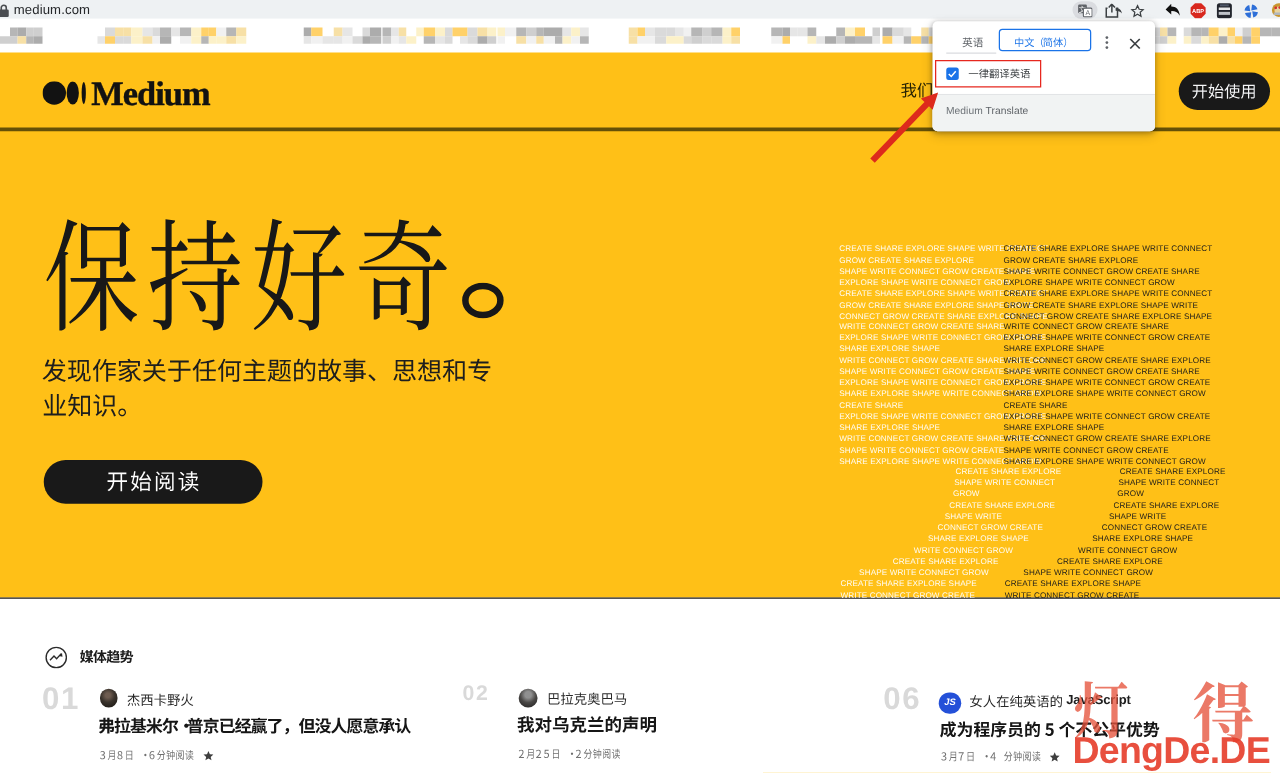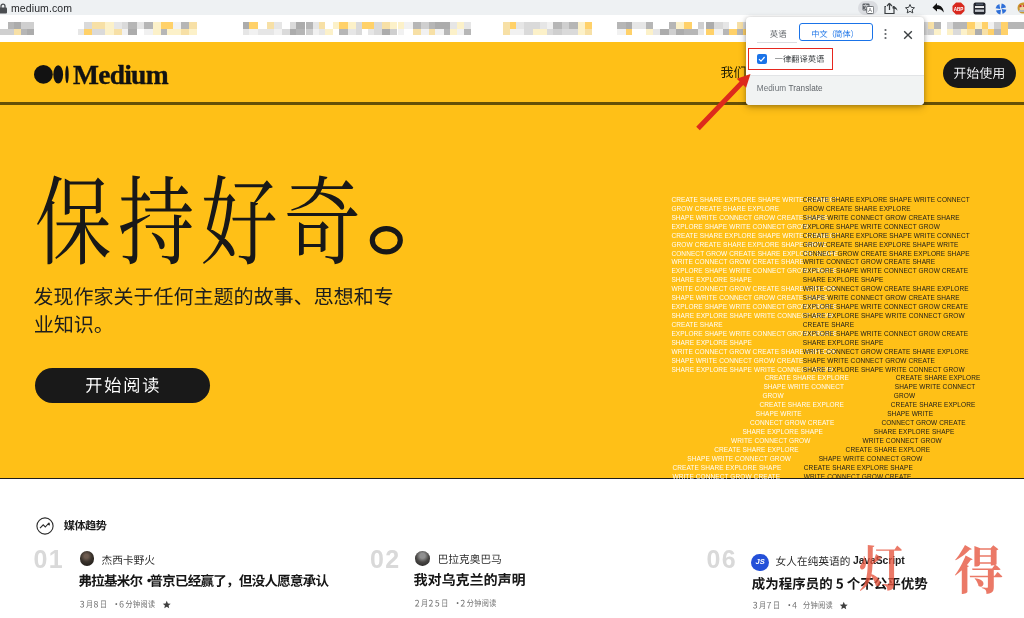--- a/index.html
+++ b/index.html
@@ -370,21 +370,21 @@
     </div>
 <svg class="abs" style="left:35.5px;top:516.5px" width="18" height="18" viewBox="0 0 18 18">
       <circle cx="9" cy="9" r="8.1" fill="none" stroke="#2b2b2b" stroke-width="1.1"></circle>
       <path d="M4 11.2 L7.2 7.8 L9.3 10 L13 5.9" fill="none" stroke="#2b2b2b" stroke-width="1.1"></path>
       <path d="M13.6 5.4 l0.4 3 -3-0.6z" fill="#2b2b2b" stroke="none"></path>
     </svg>
 <svg style="position:absolute;left:62.1px;top:518.4px" width="46.6" height="14.6" viewBox="-1.7 -11.5 46.6 14.6">
       <path d="M0.5 -7.3H3.6V-6.1H0.5ZM0.6 -2.9 1.4 -3.7Q1.9 -3.3 2.5 -2.8Q3.1 -2.3 3.6 -1.8Q4.1 -1.4 4.4 -0.9L3.4 0Q3.2 -0.4 2.7 -0.9Q2.2 -1.4 1.7 -2Q1.1 -2.5 0.6 -2.9ZM3.1 -7.3H3.3L3.6 -7.3L4.3 -7.2Q4.2 -5 3.9 -3.4Q3.5 -1.8 2.8 -0.7Q2.1 0.3 1 1Q0.9 0.8 0.7 0.5Q0.5 0.1 0.3 -0Q1.2 -0.5 1.8 -1.5Q2.4 -2.4 2.7 -3.8Q3 -5.2 3.1 -7.1ZM0.6 -2.9Q0.8 -3.5 0.9 -4.3Q1.1 -5.1 1.3 -6Q1.4 -6.9 1.5 -7.8Q1.6 -8.7 1.7 -9.5L2.9 -9.4Q2.8 -8.6 2.7 -7.6Q2.5 -6.7 2.4 -5.8Q2.2 -4.8 2 -4Q1.9 -3.1 1.7 -2.4ZM4.5 -8.4H10.6V-7.2H4.5ZM4.4 -3.3H10.7V-2.2H4.4ZM5.9 -6.6H9V-5.7H5.9ZM5.3 -9.5H6.5V-5.1H8.5V-9.5H9.8V-4H5.3ZM6.9 -4.2H8.2V1H6.9ZM6.6 -2.7 7.6 -2.4Q7.3 -1.7 6.9 -1.1Q6.5 -0.5 6 -0Q5.4 0.5 4.9 0.8Q4.8 0.6 4.6 0.4Q4.5 0.2 4.3 0.1Q4.1 -0.1 4 -0.3Q4.5 -0.5 5 -0.9Q5.5 -1.3 5.9 -1.7Q6.4 -2.2 6.6 -2.7ZM8.4 -2.7Q8.7 -2.2 9.1 -1.8Q9.5 -1.3 10 -1Q10.5 -0.6 11 -0.3Q10.8 -0.2 10.5 0.2Q10.2 0.5 10.1 0.7Q9.6 0.4 9.1 -0.1Q8.6 -0.6 8.2 -1.2Q7.8 -1.7 7.5 -2.3Z M13.1 -9.5 14.4 -9.1Q14.1 -8.1 13.6 -7.2Q13.2 -6.2 12.6 -5.4Q12.1 -4.5 11.5 -3.9Q11.5 -4 11.3 -4.3Q11.2 -4.6 11.1 -4.8Q10.9 -5.1 10.8 -5.3Q11.3 -5.8 11.7 -6.5Q12.1 -7.1 12.5 -7.9Q12.9 -8.7 13.1 -9.5ZM12.2 -6.4 13.5 -7.7 13.5 -7.6V1H12.2ZM17 -9.5H18.3V0.9H17ZM14.1 -7.5H21.4V-6.2H14.1ZM15.5 -2.1H19.8V-0.9H15.5ZM18.8 -6.8Q19.1 -5.9 19.5 -4.9Q20 -3.9 20.5 -3.1Q21.1 -2.3 21.7 -1.7Q21.5 -1.6 21.2 -1.3Q20.9 -1 20.7 -0.7Q20.1 -1.4 19.6 -2.3Q19 -3.2 18.6 -4.3Q18.1 -5.4 17.8 -6.5ZM16.6 -6.9 17.5 -6.6Q17.2 -5.5 16.8 -4.4Q16.3 -3.2 15.7 -2.3Q15.2 -1.3 14.5 -0.6Q14.4 -0.8 14.2 -1Q14.1 -1.2 13.9 -1.4Q13.7 -1.6 13.6 -1.7Q14.2 -2.2 14.8 -3.1Q15.4 -3.9 15.8 -4.9Q16.3 -5.9 16.6 -6.9Z M27.8 -9.4 29 -9.2Q28.7 -8.2 28.3 -7.3Q27.8 -6.4 27 -5.7Q26.9 -5.9 26.6 -6.1Q26.3 -6.3 26.1 -6.4Q26.7 -7.1 27.1 -7.9Q27.6 -8.7 27.8 -9.4ZM28.3 -8.5H30.5V-7.4H27.4ZM22.2 -8.2H26.4V-7H22.2ZM21.8 -6H26.6V-4.8H21.8ZM24.6 -3.6H26.6V-2.5H24.6ZM23.8 -9.5H25V-5.6H23.8ZM24 -5.5H25.2V-0.5H24ZM23.2 -3.1Q23.5 -2.3 23.9 -1.7Q24.4 -1.2 24.9 -0.9Q25.5 -0.7 26.2 -0.6Q26.9 -0.5 27.8 -0.5Q28.1 -0.5 28.5 -0.5Q28.9 -0.5 29.5 -0.5Q30 -0.5 30.5 -0.5Q31.1 -0.5 31.5 -0.5Q32 -0.6 32.3 -0.6Q32.2 -0.4 32.1 -0.2Q32 0 31.9 0.3Q31.8 0.5 31.8 0.7H31H27.8Q26.8 0.7 25.9 0.6Q25 0.5 24.4 0.1Q23.7 -0.3 23.2 -1Q22.7 -1.7 22.4 -2.9ZM22.2 -4.2 23.5 -4.2Q23.4 -3.1 23.4 -2.1Q23.3 -1.2 23.1 -0.4Q22.9 0.5 22.5 1.1Q22.4 1 22.2 0.8Q22 0.7 21.8 0.5Q21.6 0.4 21.5 0.3Q21.8 -0.2 22 -0.9Q22.1 -1.6 22.2 -2.5Q22.2 -3.3 22.2 -4.2ZM27.2 -4.3H30.9V-3.2H27.2ZM27 -6.3H31.6V-1.2H26.8V-2.4H30.3V-5.1H27ZM30.4 -8.5H30.5L30.7 -8.6L31.6 -8.3Q31.3 -7.6 31 -6.9Q30.6 -6.2 30.3 -5.6L29.1 -5.9Q29.4 -6.3 29.6 -6.8Q29.8 -7.2 30 -7.7Q30.2 -8.1 30.4 -8.4Z M32.4 -6.4Q32.9 -6.5 33.6 -6.6Q34.3 -6.7 35.1 -6.8Q35.8 -6.9 36.6 -7L36.6 -5.8Q35.6 -5.6 34.5 -5.5Q33.5 -5.3 32.6 -5.2ZM32.6 -8.5H36.5V-7.4H32.6ZM34.1 -9.5H35.3V-4.9Q35.3 -4.5 35.2 -4.2Q35.1 -4 34.8 -3.9Q34.5 -3.7 34.1 -3.7Q33.7 -3.7 33.1 -3.7Q33.1 -3.9 33 -4.2Q32.9 -4.6 32.8 -4.8Q33.1 -4.8 33.4 -4.8Q33.8 -4.8 33.9 -4.8Q34.1 -4.8 34.1 -5ZM36.8 -8.5H41.2V-7.4H36.8ZM36.6 -6.2 37.3 -7.1Q37.8 -6.8 38.3 -6.5Q38.9 -6.2 39.4 -5.8Q39.9 -5.5 40.3 -5.2L39.6 -4.2Q39.2 -4.5 38.7 -4.8Q38.2 -5.2 37.7 -5.5Q37.1 -5.9 36.6 -6.2ZM40.3 -8.5H41.5Q41.4 -7.4 41.4 -6.6Q41.4 -5.8 41.5 -5.4Q41.5 -5 41.7 -5Q41.8 -5 41.8 -5.2Q41.9 -5.4 41.9 -5.9Q42.1 -5.8 42.4 -5.6Q42.6 -5.5 42.9 -5.4Q42.8 -4.8 42.7 -4.5Q42.5 -4.1 42.3 -4Q42 -3.8 41.6 -3.8Q41.1 -3.8 40.8 -4.2Q40.5 -4.5 40.4 -5.1Q40.3 -5.8 40.3 -6.6Q40.3 -7.5 40.3 -8.5ZM38.2 -9.5H39.4Q39.4 -8.4 39.3 -7.5Q39.2 -6.6 39 -5.9Q38.8 -5.2 38.3 -4.7Q37.8 -4.1 37 -3.7Q36.9 -4 36.7 -4.2Q36.5 -4.5 36.3 -4.7Q36.9 -5 37.3 -5.5Q37.7 -5.9 37.9 -6.5Q38.1 -7.1 38.1 -7.8Q38.2 -8.6 38.2 -9.5ZM32.9 -3.2H41V-2.1H32.9ZM40.4 -3.2H41.8Q41.8 -3.2 41.8 -3.1Q41.7 -3.1 41.7 -2.9Q41.7 -2.8 41.7 -2.7Q41.6 -1.7 41.5 -1.1Q41.4 -0.4 41.3 -0.1Q41.1 0.3 41 0.5Q40.7 0.7 40.5 0.8Q40.2 0.9 39.8 0.9Q39.5 1 39.1 1Q38.6 1 38.1 0.9Q38 0.7 37.9 0.3Q37.8 -0 37.6 -0.3Q38.1 -0.2 38.6 -0.2Q39.1 -0.2 39.3 -0.2Q39.5 -0.2 39.6 -0.2Q39.7 -0.3 39.8 -0.3Q39.9 -0.4 40 -0.7Q40.2 -1.1 40.2 -1.6Q40.3 -2.2 40.4 -3.1ZM36.4 -3.9H37.8Q37.7 -3 37.5 -2.3Q37.2 -1.5 36.7 -0.9Q36.2 -0.2 35.4 0.2Q34.5 0.7 33.1 1Q33 0.8 32.8 0.4Q32.6 0.1 32.4 -0.1Q33.4 -0.3 34.1 -0.6Q34.7 -0.9 35.2 -1.2Q35.6 -1.6 35.9 -2Q36.1 -2.4 36.2 -2.9Q36.3 -3.4 36.4 -3.9Z" fill="#1c1c1c"></path>
     </svg>
 <div class="abs" style="left:33.5px;top:545px;font-size:25px;font-weight:bold;color:#d9d9d9;letter-spacing:1.3px">01</div>
-<div class="abs" style="left:370.0px;top:545px;font-size:25px;font-weight:bold;color:#d9d9d9;letter-spacing:1.3px">02</div>
+<div class="abs" style="left:370.0px;top:545px;font-size:17px;font-weight:bold;color:#d9d9d9;letter-spacing:1.3px">02</div>
 <div class="abs" style="left:706.5px;top:545px;font-size:25px;font-weight:bold;color:#d9d9d9;letter-spacing:1.3px">06</div>
 <div class="abs" style="left:79.5px;top:551px;width:14.6px;height:14.6px;border-radius:50%;background:radial-gradient(circle at 45% 35%, #6e5c50 0 15%, #3a332c 45%, #15120f 100%)"></div>
 <div class="abs" style="left:415.2px;top:551px;width:14.6px;height:14.6px;border-radius:50%;background:radial-gradient(circle at 50% 32%, #909090 0 20%, #4a4846 50%, #1d1d1d 100%)"></div>
 <div class="abs" style="left:751.4px;top:553.9px;width:17.4px;height:17.4px;border-radius:50%;background:#2450d8"></div>
 <div class="abs" style="left:751.4px;top:556.9px;width:17.4px;text-align:center;font-size:7.5px;font-weight:bold;font-style:italic;color:#fff">JS</div>
 <svg style="position:absolute;left:99.9px;top:552.6px" width="56.6" height="13.9" viewBox="-1.5 -11.0 56.6 13.9">
       <path d="M4.9 -9H5.8V-2.2H4.9ZM0.8 -7.3H9.9V-6.6H0.8ZM4.5 -6.9 5.1 -6.7Q4.7 -5.8 4 -5Q3.4 -4.2 2.6 -3.5Q1.9 -2.9 1.1 -2.4Q1 -2.5 0.9 -2.7Q0.8 -2.8 0.7 -2.9Q0.6 -3 0.5 -3.1Q1.3 -3.5 2 -4.1Q2.8 -4.7 3.4 -5.4Q4.1 -6.2 4.5 -6.9ZM6.2 -6.9Q6.5 -6.3 7 -5.8Q7.4 -5.2 8 -4.7Q8.5 -4.2 9.1 -3.8Q9.6 -3.4 10.2 -3.2Q10.1 -3.1 10 -3Q9.9 -2.8 9.8 -2.7Q9.7 -2.6 9.7 -2.5Q8.9 -2.9 8.1 -3.5Q7.3 -4.2 6.7 -5Q6.1 -5.8 5.6 -6.7ZM3.6 -1.4 4.3 -1.5Q4.5 -1.2 4.6 -0.8Q4.7 -0.5 4.8 -0.1Q4.9 0.2 4.9 0.5L4.2 0.7Q4.2 0.4 4.1 0.1Q4 -0.3 3.9 -0.7Q3.8 -1.1 3.6 -1.4ZM5.9 -1.4 6.6 -1.6Q6.8 -1.3 6.9 -0.9Q7.1 -0.5 7.2 -0.2Q7.4 0.2 7.4 0.4L6.7 0.6Q6.6 0.4 6.5 0Q6.4 -0.3 6.2 -0.7Q6 -1.1 5.9 -1.4ZM8 -1.5 8.7 -1.8Q9 -1.4 9.3 -1Q9.6 -0.6 9.8 -0.2Q10.1 0.2 10.2 0.5L9.4 0.9Q9.3 0.5 9.1 0.1Q8.9 -0.3 8.6 -0.7Q8.3 -1.1 8 -1.5ZM1.9 -1.7 2.7 -1.5Q2.4 -0.9 2.1 -0.2Q1.7 0.4 1.3 0.9L0.6 0.5Q1 0.1 1.3 -0.5Q1.7 -1.1 1.9 -1.7Z M12.4 -0.6H19.8V0.1H12.4ZM11.9 -6H20.3V0.8H19.5V-5.2H12.7V0.8H11.9ZM11.3 -8.3H20.7V-7.5H11.3ZM14.5 -7.8H15.2V-5.5Q15.2 -4.9 15.1 -4.3Q14.9 -3.6 14.5 -3.1Q14 -2.5 13.2 -2Q13.1 -2.1 13 -2.2Q12.9 -2.3 12.8 -2.5Q12.8 -2.6 12.7 -2.6Q13.5 -3 13.9 -3.5Q14.3 -4 14.4 -4.5Q14.5 -5 14.5 -5.5ZM16.8 -7.8H17.6V-3.5Q17.6 -3.3 17.6 -3.3Q17.7 -3.2 18 -3.2Q18 -3.2 18.2 -3.2Q18.4 -3.2 18.6 -3.2Q18.8 -3.2 19 -3.2Q19.2 -3.2 19.2 -3.2Q19.4 -3.2 19.4 -3.2Q19.5 -3.2 19.5 -3.3Q19.6 -3.2 19.8 -3.1Q20 -3 20.2 -3Q20.1 -2.7 19.9 -2.6Q19.7 -2.4 19.3 -2.4Q19.3 -2.4 19 -2.4Q18.8 -2.4 18.6 -2.4Q18.3 -2.4 18.1 -2.4Q17.9 -2.4 17.9 -2.4Q17.4 -2.4 17.2 -2.5Q17 -2.6 16.9 -2.9Q16.8 -3.1 16.8 -3.5Z M22 -5H31.6V-4.3H22ZM26.6 -7.5H30.5V-6.7H26.6ZM26.1 -9H26.9V-4.7H26.1ZM26.1 -4.5H27V0.9H26.1ZM27.1 -2.5 27.5 -3.1Q27.9 -2.9 28.4 -2.7Q28.9 -2.6 29.4 -2.4Q29.9 -2.1 30.3 -2Q30.8 -1.8 31.1 -1.6L30.6 -0.9Q30.3 -1.1 29.9 -1.3Q29.5 -1.5 29 -1.7Q28.5 -1.9 28 -2.1Q27.5 -2.3 27.1 -2.5Z M33.5 -6V-4.8H36.8V-6ZM33.5 -7.8V-6.6H36.8V-7.8ZM32.9 -8.5H37.5V-4.1H32.9ZM32.9 -2.9H37.5V-2.2H32.9ZM32.5 -0.3Q33.2 -0.4 34 -0.5Q34.9 -0.6 35.8 -0.8Q36.8 -0.9 37.8 -1L37.8 -0.3Q36.9 -0.2 35.9 -0Q35 0.1 34.1 0.2Q33.3 0.3 32.6 0.4ZM37.9 -8.4H41.8V-7.7H37.9ZM37.7 -5H41.9V-4.2H37.7ZM41.4 -8.4H41.6L41.8 -8.5L42.3 -8.1Q42 -7.7 41.7 -7.3Q41.3 -6.8 40.9 -6.4Q40.5 -6.1 40.1 -5.8Q40 -5.9 39.9 -6Q39.7 -6.1 39.6 -6.2Q40 -6.5 40.3 -6.8Q40.6 -7.2 40.9 -7.6Q41.2 -8 41.4 -8.3ZM38.3 -6.6 38.8 -7.1Q39.3 -6.8 39.8 -6.5Q40.2 -6.2 40.7 -5.8Q41.1 -5.5 41.4 -5.2L40.9 -4.7Q40.6 -5 40.2 -5.3Q39.7 -5.7 39.2 -6Q38.8 -6.3 38.3 -6.6ZM41.7 -5H41.8L41.9 -5L42.5 -4.9Q42.3 -4.2 42 -3.5Q41.8 -2.8 41.6 -2.3L40.9 -2.5Q41 -2.8 41.2 -3.2Q41.3 -3.6 41.4 -4Q41.6 -4.5 41.7 -4.9ZM39.5 -4.6H40.3V-0.1Q40.3 0.2 40.2 0.4Q40.1 0.6 39.8 0.7Q39.6 0.8 39.2 0.8Q38.7 0.8 38.1 0.8Q38.1 0.7 38 0.4Q38 0.2 37.9 0Q38.4 0.1 38.7 0.1Q39.1 0.1 39.2 0.1Q39.4 0.1 39.4 0Q39.5 -0 39.5 -0.1ZM34.8 -8.2H35.5V-4.4H35.6V-0.5H34.8V-4.4H34.8Z M45.1 -6.8 45.8 -6.6Q45.7 -6.1 45.5 -5.5Q45.3 -4.9 45.1 -4.4Q44.8 -3.8 44.5 -3.4L43.7 -3.8Q44 -4.2 44.3 -4.7Q44.6 -5.2 44.7 -5.8Q44.9 -6.3 45.1 -6.8ZM51.7 -6.8 52.6 -6.5Q52.3 -6 52.1 -5.4Q51.8 -4.9 51.5 -4.4Q51.2 -3.9 50.9 -3.5L50.3 -3.8Q50.5 -4.2 50.8 -4.7Q51.1 -5.2 51.3 -5.8Q51.5 -6.4 51.7 -6.8ZM47.7 -8.9H48.6Q48.6 -7.7 48.5 -6.5Q48.5 -5.3 48.3 -4.2Q48 -3.1 47.5 -2.2Q47.1 -1.2 46.2 -0.4Q45.3 0.3 43.9 0.9Q43.8 0.7 43.7 0.5Q43.5 0.3 43.3 0.2Q44.7 -0.3 45.5 -1Q46.3 -1.7 46.8 -2.6Q47.3 -3.5 47.4 -4.5Q47.6 -5.5 47.7 -6.6Q47.7 -7.7 47.7 -8.9ZM48.4 -4.8Q48.7 -3.6 49.3 -2.6Q49.9 -1.6 50.9 -0.9Q51.8 -0.2 53.1 0.1Q53 0.2 52.9 0.3Q52.8 0.4 52.7 0.6Q52.6 0.7 52.6 0.8Q51.2 0.4 50.2 -0.3Q49.3 -1.1 48.7 -2.2Q48 -3.2 47.7 -4.7Z" fill="#2a2a2a"></path>
     </svg>
 <svg style="position:absolute;left:436.5px;top:551.6px" width="66.0" height="13.9" viewBox="-0.6 -11.1 66.0 13.9">
       <path d="M1.8 -4.6H8.8V-3.8H1.8ZM4.9 -8H5.7V-4.2H4.9ZM1.8 -8.4H9.2V-3.3H8.4V-7.6H1.8ZM1.4 -8.4H2.2V-1.2Q2.2 -0.8 2.3 -0.5Q2.4 -0.3 2.7 -0.2Q3 -0.2 3.6 -0.2Q3.8 -0.2 4.1 -0.2Q4.4 -0.2 4.8 -0.2Q5.2 -0.2 5.7 -0.2Q6.2 -0.2 6.6 -0.2Q7 -0.2 7.4 -0.2Q7.7 -0.2 7.9 -0.2Q8.4 -0.2 8.7 -0.3Q9 -0.4 9.1 -0.8Q9.3 -1.2 9.3 -2Q9.4 -1.9 9.6 -1.8Q9.7 -1.8 9.9 -1.7Q10 -1.7 10.1 -1.6Q10.1 -0.8 9.8 -0.3Q9.6 0.2 9.2 0.4Q8.7 0.6 7.9 0.6Q7.8 0.6 7.5 0.6Q7.1 0.6 6.7 0.6Q6.3 0.6 5.8 0.6Q5.3 0.6 4.8 0.6Q4.4 0.6 4.1 0.6Q3.8 0.6 3.7 0.6Q3 0.6 2.6 0.6Q2.1 0.5 1.9 0.3Q1.6 0.1 1.5 -0.3Q1.4 -0.6 1.4 -1.2Z M15 -7H20.7V-6.3H15ZM15.7 -5.4 16.4 -5.6Q16.6 -5 16.7 -4.4Q16.8 -3.8 16.9 -3.2Q17 -2.6 17.1 -2Q17.2 -1.5 17.2 -1.1L16.4 -0.9Q16.4 -1.3 16.3 -1.8Q16.3 -2.4 16.2 -3Q16.1 -3.6 16 -4.3Q15.8 -4.9 15.7 -5.4ZM19.1 -5.7 20 -5.6Q19.9 -4.9 19.7 -4.2Q19.6 -3.4 19.4 -2.7Q19.3 -2 19.1 -1.3Q18.9 -0.6 18.8 -0.1L18.1 -0.2Q18.2 -0.8 18.4 -1.5Q18.5 -2.1 18.7 -2.9Q18.8 -3.6 18.9 -4.4Q19.1 -5.1 19.1 -5.7ZM14.5 -0.4H21V0.4H14.5ZM17 -8.9 17.7 -9.1Q17.9 -8.7 18 -8.2Q18.2 -7.7 18.3 -7.4L17.5 -7.2Q17.4 -7.5 17.3 -8Q17.1 -8.5 17 -8.9ZM11.2 -3.3Q11.8 -3.5 12.7 -3.7Q13.6 -4 14.5 -4.3L14.6 -3.5Q13.8 -3.3 12.9 -3Q12.1 -2.8 11.4 -2.5ZM11.3 -6.8H14.5V-6.1H11.3ZM12.6 -9H13.4V-0.1Q13.4 0.3 13.3 0.4Q13.2 0.6 13 0.7Q12.8 0.8 12.5 0.8Q12.2 0.8 11.7 0.8Q11.7 0.7 11.6 0.5Q11.6 0.3 11.5 0.1Q11.8 0.1 12.1 0.1Q12.3 0.1 12.4 0.1Q12.6 0.1 12.6 -0.1Z M24.1 -5.3V-3.5H29.4V-5.3ZM23.3 -6H30.2V-2.8H23.3ZM22.1 -7.9H31.4V-7.2H22.1ZM26.3 -9H27.1V-5.7H26.3ZM27.5 -3.3H28.3V-0.4Q28.3 -0.2 28.4 -0.1Q28.5 -0 28.8 -0Q28.9 -0 29.1 -0Q29.3 -0 29.6 -0Q29.8 -0 30 -0Q30.3 -0 30.4 -0Q30.6 -0 30.7 -0.1Q30.8 -0.2 30.8 -0.6Q30.9 -0.9 30.9 -1.6Q31 -1.5 31.1 -1.5Q31.3 -1.4 31.4 -1.3Q31.6 -1.3 31.7 -1.3Q31.6 -0.5 31.5 -0Q31.4 0.4 31.1 0.6Q30.9 0.8 30.4 0.8Q30.4 0.8 30.2 0.8Q30 0.8 29.8 0.8Q29.6 0.8 29.4 0.8Q29.1 0.8 29 0.8Q28.8 0.8 28.7 0.8Q28.2 0.8 28 0.7Q27.7 0.6 27.6 0.3Q27.5 0.1 27.5 -0.4ZM25 -3H25.9Q25.8 -2.3 25.6 -1.6Q25.4 -1 25 -0.6Q24.6 -0.1 24 0.3Q23.3 0.6 22.3 0.9Q22.3 0.8 22.2 0.6Q22.1 0.5 22 0.4Q22 0.2 21.9 0.1Q22.8 -0 23.4 -0.3Q24 -0.6 24.3 -1Q24.6 -1.4 24.8 -1.9Q25 -2.4 25 -3Z M33.8 -8H41.1V-3H40.3V-7.4H34.5V-3H33.8ZM32.7 -2.5H42.2V-1.8H32.7ZM35 -5.6H39.9V-5H35ZM37 -3.2H37.8Q37.7 -2.5 37.5 -2Q37.3 -1.4 37 -1Q36.7 -0.5 36.1 -0.2Q35.6 0.2 34.8 0.4Q34 0.7 32.9 0.9Q32.9 0.8 32.8 0.6Q32.7 0.5 32.7 0.4Q32.6 0.3 32.5 0.2Q33.5 0 34.3 -0.2Q35 -0.4 35.5 -0.7Q36 -1 36.3 -1.4Q36.6 -1.7 36.7 -2.2Q36.9 -2.6 37 -3.2ZM38.1 -2.3Q38.6 -1.2 39.7 -0.6Q40.7 -0.1 42.4 0.1Q42.3 0.2 42.2 0.3Q42.1 0.5 42.1 0.6Q42 0.8 41.9 0.9Q40.7 0.7 39.8 0.3Q39 -0 38.3 -0.7Q37.7 -1.3 37.3 -2.2ZM37.1 -7.1H37.8V-3.5H37.1ZM39 -7 39.6 -6.7Q39.4 -6.4 39.1 -6.1Q38.9 -5.8 38.7 -5.6L38.2 -5.9Q38.4 -6.1 38.6 -6.4Q38.8 -6.8 39 -7ZM35.3 -6.7 35.8 -7Q36 -6.7 36.2 -6.4Q36.4 -6.1 36.6 -5.9L36 -5.6Q35.9 -5.8 35.7 -6.1Q35.5 -6.5 35.3 -6.7ZM38 -4.4 38.4 -4.8Q38.6 -4.7 38.9 -4.5Q39.2 -4.3 39.5 -4.1Q39.7 -3.9 39.9 -3.8L39.5 -3.3Q39.3 -3.5 39.1 -3.7Q38.8 -3.9 38.5 -4.1Q38.2 -4.3 38 -4.4ZM37.1 -9 37.9 -8.9Q37.8 -8.5 37.6 -8.2Q37.5 -7.9 37.3 -7.6L36.6 -7.8Q36.7 -8 36.8 -8.4Q37 -8.7 37.1 -9ZM36.9 -5.4 37.4 -5.1Q37.2 -4.8 36.8 -4.4Q36.4 -4 36 -3.7Q35.6 -3.4 35.3 -3.2Q35.2 -3.3 35.1 -3.4Q34.9 -3.6 34.8 -3.7Q35.2 -3.8 35.6 -4.1Q35.9 -4.4 36.3 -4.7Q36.6 -5.1 36.9 -5.4Z M44.6 -4.6H51.6V-3.8H44.6ZM47.7 -8H48.5V-4.2H47.7ZM44.6 -8.4H52V-3.3H51.2V-7.6H44.6ZM44.2 -8.4H45V-1.2Q45 -0.8 45.1 -0.5Q45.2 -0.3 45.5 -0.2Q45.8 -0.2 46.4 -0.2Q46.6 -0.2 46.9 -0.2Q47.2 -0.2 47.6 -0.2Q48 -0.2 48.5 -0.2Q49 -0.2 49.4 -0.2Q49.8 -0.2 50.2 -0.2Q50.5 -0.2 50.7 -0.2Q51.2 -0.2 51.5 -0.3Q51.8 -0.4 51.9 -0.8Q52.1 -1.2 52.1 -2Q52.2 -1.9 52.4 -1.8Q52.5 -1.8 52.7 -1.7Q52.8 -1.7 52.9 -1.6Q52.9 -0.8 52.6 -0.3Q52.4 0.2 52 0.4Q51.5 0.6 50.7 0.6Q50.6 0.6 50.3 0.6Q49.9 0.6 49.5 0.6Q49.1 0.6 48.6 0.6Q48.1 0.6 47.6 0.6Q47.2 0.6 46.9 0.6Q46.6 0.6 46.5 0.6Q45.8 0.6 45.4 0.6Q44.9 0.5 44.7 0.3Q44.4 0.1 44.3 -0.3Q44.2 -0.6 44.2 -1.2Z M62.5 -4.2H63.3Q63.3 -4.2 63.3 -4.1Q63.3 -4.1 63.3 -4Q63.3 -3.9 63.3 -3.8Q63.2 -2.4 63 -1.6Q62.9 -0.7 62.8 -0.2Q62.6 0.3 62.4 0.5Q62.2 0.7 62 0.7Q61.8 0.8 61.5 0.8Q61.3 0.9 60.8 0.8Q60.3 0.8 59.8 0.8Q59.8 0.6 59.8 0.4Q59.7 0.2 59.6 0Q60.1 0.1 60.6 0.1Q61 0.1 61.2 0.1Q61.4 0.1 61.5 0.1Q61.6 0.1 61.7 -0Q61.9 -0.2 62 -0.6Q62.2 -1.1 62.3 -1.9Q62.4 -2.8 62.5 -4.1ZM54.9 -8.3H61.3V-7.6H54.9ZM55.9 -6.8 56.7 -6.7Q56.7 -6.2 56.6 -5.6Q56.6 -5 56.5 -4.4Q56.4 -3.9 56.4 -3.5H55.6Q55.6 -3.9 55.7 -4.5Q55.8 -5 55.8 -5.6Q55.9 -6.3 55.9 -6.8ZM55.8 -4.2H62.8V-3.5H55.8ZM54.1 -2.1H61.1V-1.4H54.1ZM61.1 -8.3H61.2L61.3 -8.4L61.9 -8.3Q61.9 -7.8 61.8 -7.3Q61.7 -6.7 61.7 -6.1Q61.6 -5.5 61.5 -4.9Q61.5 -4.3 61.4 -3.7L60.6 -3.8Q60.7 -4.3 60.7 -4.9Q60.8 -5.6 60.9 -6.2Q60.9 -6.8 61 -7.3Q61 -7.9 61.1 -8.2Z" fill="#2a2a2a"></path>
@@ -416,20 +416,21 @@
     </svg>
 <svg class="abs" style="left:839px;top:600.6px" width="9.5" height="9.5" viewBox="0 0 24 24">
       <path d="M12 2l2.9 6.6 7.1.6-5.4 4.7 1.6 7-6.2-3.7-6.2 3.7 1.6-7L2 9.2l7.1-.6z" fill="#3f3f3f"></path>
     </svg>
 <svg style="position:absolute;left:858.1px;top:543.3px" width="45.9" height="49.9" viewBox="-0.9 -43.8 45.9 49.9">
       <path d="M17 -37.4H35.7L38.3 -41.4Q38.3 -41.4 38.8 -40.9Q39.3 -40.5 40 -39.8Q40.7 -39.1 41.6 -38.3Q42.4 -37.5 43 -36.8Q42.9 -36 41.8 -36H17.3ZM8.9 -41.8 15.5 -41.1Q15.4 -40.5 15 -40.1Q14.6 -39.8 13.9 -39.7Q13.8 -33 13.8 -27.4Q13.7 -21.7 13.3 -17Q12.8 -12.3 11.6 -8.4Q10.3 -4.6 7.9 -1.4Q5.5 1.7 1.5 4.1L1.1 3.4Q3.8 0.6 5.4 -2.8Q7 -6.2 7.7 -10.2Q8.5 -14.2 8.7 -19Q9 -23.7 8.9 -29.4Q8.9 -35.1 8.9 -41.8ZM11.1 -13Q14.8 -12.1 16.9 -10.6Q19.1 -9.1 20.1 -7.4Q21.2 -5.8 21.2 -4.3Q21.3 -2.8 20.7 -1.8Q20.1 -0.7 19 -0.6Q18 -0.4 16.7 -1.4Q16.4 -3.4 15.5 -5.4Q14.5 -7.5 13.3 -9.4Q12.1 -11.3 10.7 -12.6ZM17.1 -32.9 23 -28.8Q22.8 -28.4 22.4 -28.3Q22 -28.1 21.3 -28.3Q20.5 -27.5 19.2 -26.5Q17.9 -25.4 16.4 -24.3Q14.9 -23.2 13.4 -22.3L13.1 -22.6Q13.8 -24.2 14.6 -26.1Q15.4 -28 16.1 -29.9Q16.8 -31.7 17.1 -32.9ZM4.9 -30.8 5.5 -30.8Q6.6 -28 6.9 -25.5Q7.3 -23 6.8 -21.1Q6.4 -19.2 5.1 -18.1Q4 -17.2 3 -17.3Q2.1 -17.5 1.5 -18.3Q1 -19.2 1.1 -20.4Q1.3 -21.6 2.5 -22.8Q3.1 -23.3 3.7 -24.5Q4.2 -25.6 4.6 -27.2Q5 -28.8 4.9 -30.8ZM30.2 -37.3H35.2V-3.3Q35.2 -1.4 34.7 0.2Q34.3 1.7 32.9 2.7Q31.4 3.7 28.5 4Q28.4 2.6 28.2 1.5Q28 0.4 27.4 -0.2Q26.9 -0.9 26 -1.4Q25.1 -1.9 23.2 -2.2V-2.9Q23.2 -2.9 24 -2.8Q24.8 -2.8 25.8 -2.7Q26.9 -2.7 27.9 -2.6Q28.8 -2.5 29.2 -2.5Q29.8 -2.5 30 -2.8Q30.2 -3 30.2 -3.5Z" fill="#e5533c" fill-opacity="0.78"></path>
     </svg>
 <svg style="position:absolute;left:952.9px;top:543.3px" width="51.4" height="52.9" viewBox="-1.1 -46.2 51.4 52.9">
       <path d="M39.7 -2.2Q39.7 -0.2 39.2 1.2Q38.7 2.7 37.1 3.6Q35.6 4.5 32.4 4.7Q32.3 3.4 32.1 2.4Q32 1.4 31.5 0.8Q31 0.2 30.2 -0.3Q29.3 -0.7 27.6 -1.1V-1.7Q27.6 -1.7 28.3 -1.7Q28.9 -1.6 29.8 -1.6Q30.8 -1.5 31.6 -1.5Q32.5 -1.4 32.8 -1.4Q33.4 -1.4 33.6 -1.7Q33.8 -1.9 33.8 -2.3V-20.2H39.7ZM39.3 -26.9V-25.4H23.8V-26.9ZM39.3 -33.9V-32.4H23.8V-33.9ZM20.3 -43.3 26.3 -40.9H36.5L39.2 -44L44.3 -39.9Q44.1 -39.6 43.7 -39.4Q43.3 -39.1 42.5 -39V-25Q42.5 -24.8 41.2 -24.2Q39.9 -23.7 37.7 -23.7H36.7V-39.4H25.8V-24.1Q25.8 -23.9 24.6 -23.3Q23.4 -22.8 21.3 -22.8H20.3V-40.9ZM20.9 -11Q24.2 -10.7 26 -9.8Q27.9 -8.9 28.7 -7.7Q29.5 -6.5 29.4 -5.4Q29.4 -4.2 28.6 -3.4Q27.9 -2.6 26.8 -2.5Q25.7 -2.4 24.4 -3.3Q24.2 -4.6 23.5 -6Q22.9 -7.3 22.1 -8.6Q21.3 -9.8 20.5 -10.7ZM41 -24.7Q41 -24.7 41.6 -24.3Q42.1 -23.8 43 -23.1Q43.9 -22.3 44.8 -21.5Q45.7 -20.7 46.5 -19.9Q46.3 -19.1 45.1 -19.1H18.4L18 -20.6H38ZM43.3 -17.3Q43.3 -17.3 44.2 -16.6Q45.1 -15.8 46.2 -14.8Q47.4 -13.7 48.3 -12.7Q48.1 -11.9 47 -11.9H16L15.6 -13.4H40.6ZM17.7 -40.3Q17.6 -39.9 17.2 -39.7Q16.8 -39.5 15.9 -39.6Q14.2 -37.9 11.9 -36Q9.6 -34.1 6.9 -32.2Q4.3 -30.4 1.6 -29L1.1 -29.5Q3 -31.6 4.9 -34.3Q6.7 -36.9 8.3 -39.6Q9.9 -42.2 10.9 -44.2ZM18.6 -30Q18.4 -29.6 18 -29.4Q17.6 -29.2 16.7 -29.2Q15 -26.8 12.7 -24Q10.3 -21.2 7.4 -18.6Q4.6 -15.9 1.3 -13.8L0.9 -14.3Q3.2 -17.1 5.2 -20.6Q7.3 -24.1 8.9 -27.6Q10.6 -31.1 11.5 -33.8ZM14.8 -23.3Q14.5 -22.5 13.3 -22.2V2.8Q13.3 3 12.6 3.5Q12 3.9 10.9 4.3Q9.9 4.7 8.7 4.7H7.7V-21.8L10 -25.1Z" fill="#e5533c" fill-opacity="0.78"></path>
     </svg>
+<div class="abs" style="left:858px;top:583.5px;font-size:30px;font-weight:bold;color:#e63c2a;letter-spacing:-0.6px;opacity:0.9">DengDe.DE</div>
 <svg class="abs" style="left:690px;top:68px;z-index:40" width="72" height="68" viewBox="0 0 72 68">
       <path d="M6.2 58.8 L49.6 13.6 L46.7 10.8 L60.5 6 L56.1 19.8 L53.2 17.0 L9.8 62.2 Z" fill="#dd2a1c"></path>
     </svg>
 <div class="abs" style="left:745.8px;top:17px;width:178.5px;height:88px;background:#fff;border-radius:4px;box-shadow:0 1px 4px rgba(0,0,0,.28), 0 3px 9px rgba(0,0,0,.18)"></div>
 <div class="abs" style="left:745.8px;top:75.2px;width:178.5px;height:29.8px;background:#f1f3f3;border-top:1px solid #e2e4e6;border-radius:0 0 4px 4px"></div>
 <div class="abs" style="left:757px;top:42.2px;width:40px;height:1px;background:#dadce0"></div>
 <svg style="position:absolute;left:767.8px;top:28.3px" width="20.3" height="11.8" viewBox="-1.7 -9.1 20.3 11.8">
       <path d="M0.5 -2.4H8V-1.8H0.5ZM1.4 -4.4H7.2V-2.1H6.6V-3.8H2V-2.1H1.4ZM3.9 -5.3H4.5V-3Q4.5 -2.5 4.5 -2.1Q4.4 -1.7 4.2 -1.3Q3.9 -0.9 3.5 -0.5Q3.1 -0.2 2.4 0.1Q1.7 0.5 0.7 0.7Q0.7 0.6 0.6 0.5Q0.5 0.4 0.5 0.3Q0.4 0.2 0.3 0.2Q1.3 -0.1 1.9 -0.3Q2.6 -0.6 3 -0.9Q3.4 -1.2 3.6 -1.6Q3.8 -1.9 3.8 -2.3Q3.9 -2.6 3.9 -3ZM4.6 -2.1Q5.1 -1.2 6 -0.6Q6.9 -0.1 8.2 0.1Q8.2 0.2 8.1 0.3Q8 0.4 7.9 0.5Q7.9 0.6 7.8 0.7Q6.9 0.5 6.2 0.2Q5.4 -0.2 4.9 -0.7Q4.4 -1.2 4.1 -2ZM0.6 -6.4H7.9V-5.8H0.6ZM2.4 -7.1H3V-4.9H2.4ZM5.4 -7.1H6.1V-4.9H5.4Z M11.5 -6.8H16.4V-6.3H11.5ZM11.2 -3.6H16.6V-3H11.2ZM11.9 -2.3H16.1V0.7H15.4V-1.7H12.5V0.7H11.9ZM12.2 -0.2H15.7V0.3H12.2ZM13.3 -6.6 13.9 -6.5Q13.8 -6 13.7 -5.4Q13.6 -4.8 13.4 -4.2Q13.3 -3.7 13.2 -3.3H12.5Q12.6 -3.6 12.7 -4Q12.8 -4.4 12.9 -4.9Q13.1 -5.3 13.1 -5.8Q13.2 -6.2 13.3 -6.6ZM11.8 -5.3H15.3V-4.7H11.8ZM15.2 -5.3H15.3L15.4 -5.3L15.8 -5.3Q15.8 -4.8 15.7 -4.3Q15.7 -3.7 15.6 -3.3L15 -3.3Q15 -3.6 15.1 -4Q15.1 -4.3 15.2 -4.7Q15.2 -5 15.2 -5.2ZM9.3 -6.5 9.7 -6.9Q10 -6.7 10.2 -6.5Q10.5 -6.3 10.7 -6Q10.9 -5.8 11 -5.6L10.6 -5.2Q10.5 -5.4 10.3 -5.6Q10.1 -5.8 9.8 -6.1Q9.6 -6.3 9.3 -6.5ZM8.9 -4.5H10.4V-3.9H8.9ZM10.1 0.4 10 -0.2 10.2 -0.4 11.7 -1.4Q11.7 -1.3 11.8 -1.1Q11.8 -1 11.9 -0.9Q11.3 -0.5 11 -0.3Q10.7 -0.1 10.5 0.1Q10.3 0.2 10.2 0.3Q10.1 0.4 10.1 0.4ZM10.1 0.4Q10.1 0.3 10 0.2Q9.9 0.1 9.9 0Q9.8 -0.1 9.8 -0.1Q9.9 -0.2 10 -0.4Q10.1 -0.5 10.1 -0.8V-4.5H10.7V-0.2Q10.7 -0.2 10.6 -0.1Q10.5 -0.1 10.4 0Q10.3 0.1 10.2 0.2Q10.1 0.3 10.1 0.4Z" fill="#5f6368"></path>
     </svg>
 <div class="abs" style="left:798.8px;top:22.9px;width:74px;height:18.6px;border:1.2px solid #1a73e8;border-radius:3px"></div>

